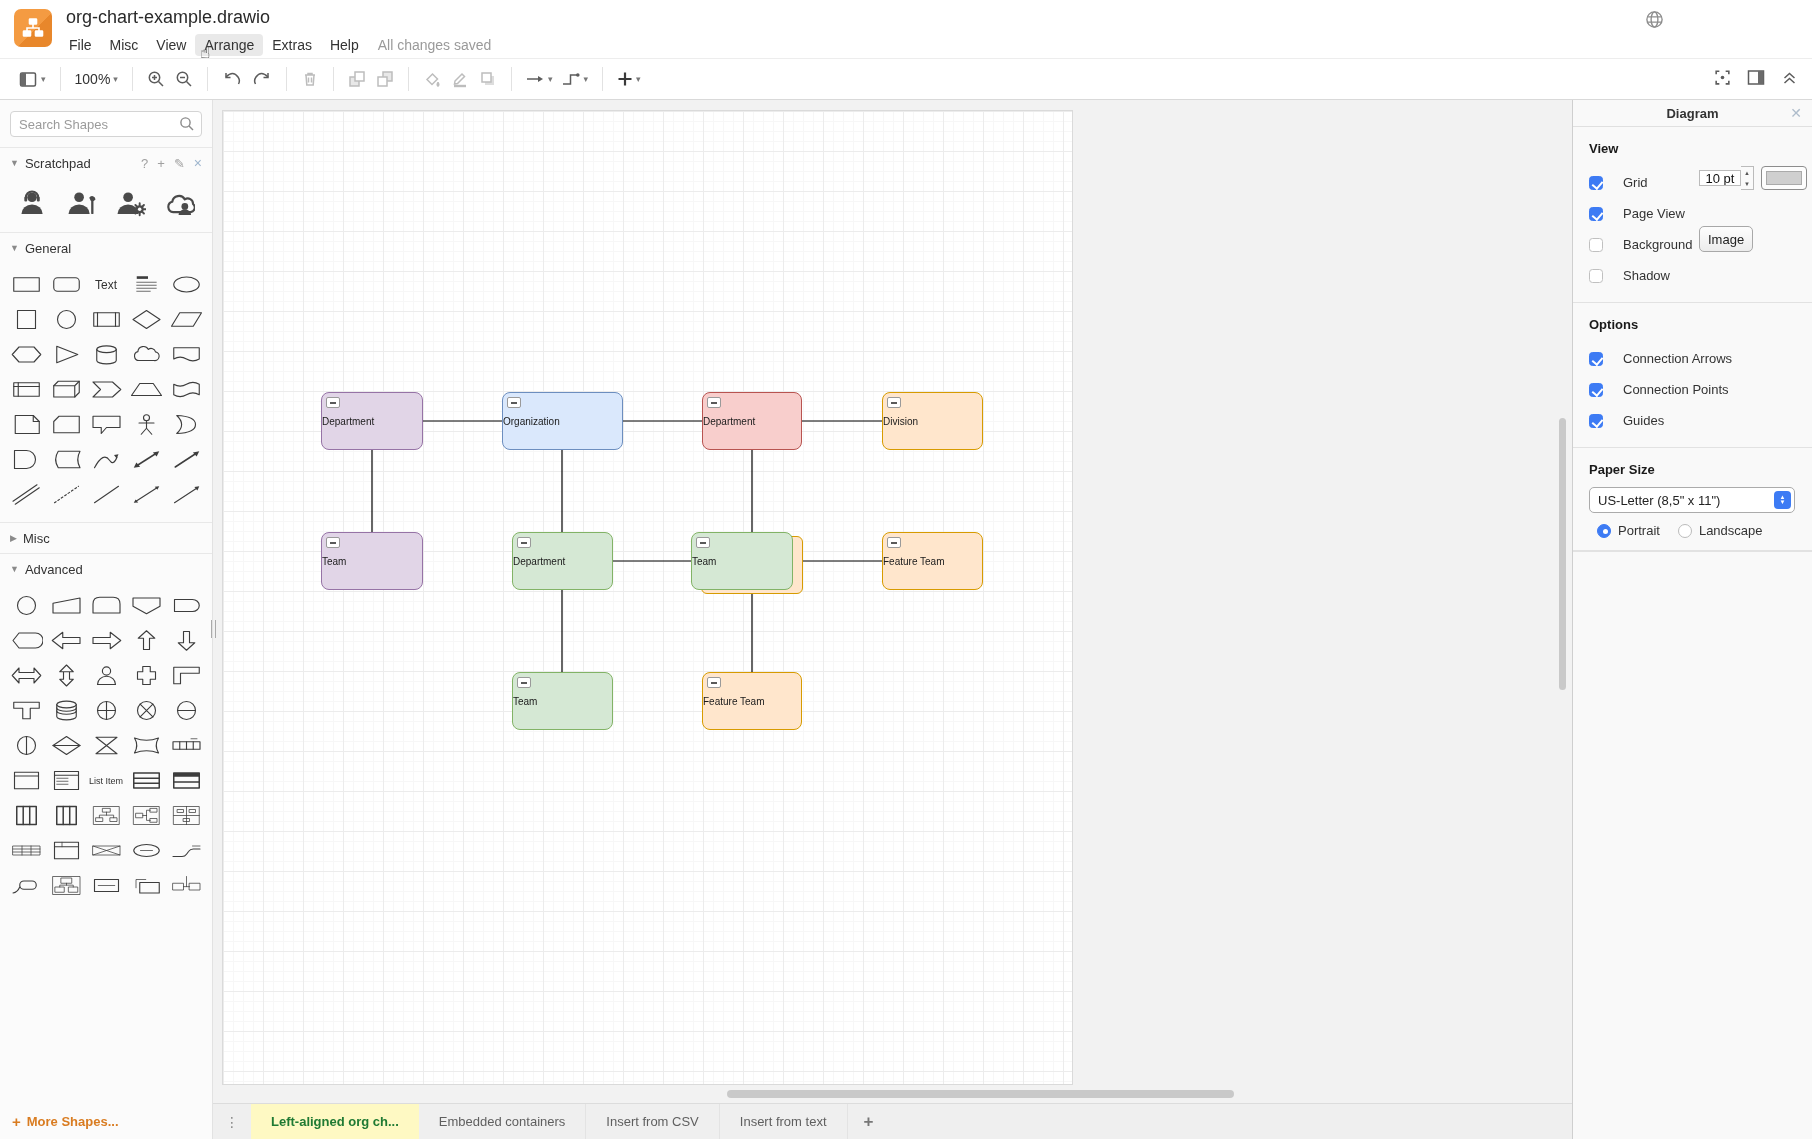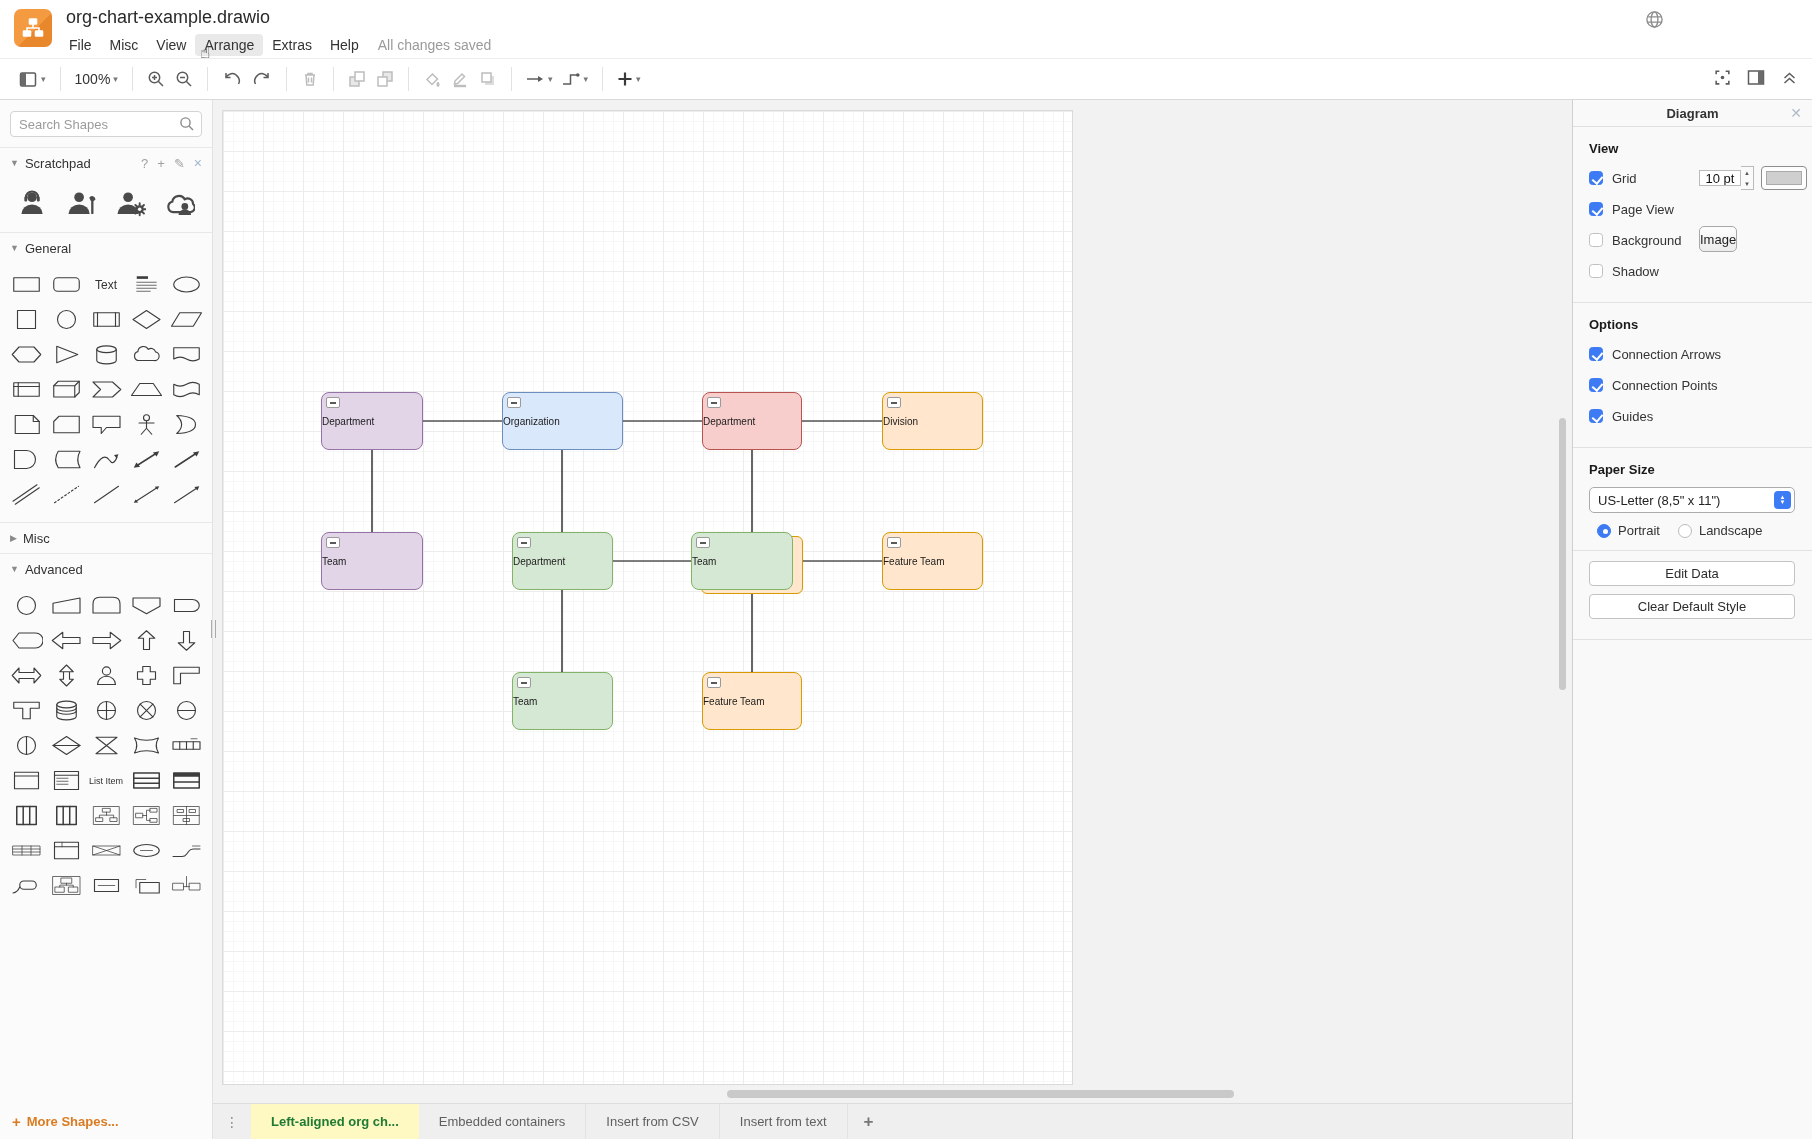--- a/index.html
+++ b/index.html
@@ -83,39 +83,39 @@
   .ptab.active { background:#fef9c3; color:#1f7a33; font-weight:bold; border-right:none; }
   #tab-add { display:flex; align-items:center; padding:0 16px; color:#777; font-size:17px; font-weight:bold; }
 
   
   #rpanel { position:absolute; right:0; top:100px; width:240px; height:1039px; background:#f9f9f9; border-left:1px solid #cfcfcf; }
   #rp-hdr { position:relative; height:27px; border-bottom:1px solid #e0e0e0; display:flex; align-items:center; justify-content:center;
             font-size:13px; font-weight:bold; color:#333; }
   #rp-close { position:absolute; right:10px; top:5px; color:#aebccb; font-size:14px; font-weight:normal; }
   .rp-sec { padding:10px 0 12px 16px; position:relative; }
   .rp-heading { font-size:13px; font-weight:bold; color:#1a1a1a; margin:4px 0 10px; }
-  .rp-row { position:relative; display:flex; align-items:center; height:24px; margin-bottom:7px; }
+  .rp-row { position:relative; display:flex; align-items:flex-end; height:24px; margin-bottom:7px;gap:11px; }
   .rp-div { height:1px; background:#e2e2e2; }
   .cb { width:14px; height:14px; border-radius:3.5px; border:1px solid #c0c0c0; background:#fff; flex:none; position:relative; }
   .cb.on { background:#3d7bf4; border-color:#3d7bf4; }
   .cb.on::after { content:""; position:absolute; left:3.5px; top:1.5px; width:5px; height:8px;
                   border:solid #fff; border-width:0 2px 2px 0; transform:rotate(40deg); }
   .cb-label { font-size:13px; color:#333; margin-left:9px; }
   .radio { width:14px; height:14px; border-radius:50%; border:1px solid #bbb; background:#fff; flex:none; position:relative; }
   .radio.on { background:#3d7bf4; border-color:#3d7bf4; }
   .radio.on::after { content:""; position:absolute; left:4.5px; top:4.5px; width:5px; height:5px; border-radius:50%; background:#fff; }
   #grid-size-wrap { position:absolute; left:110px; top:0; display:flex; align-items:center; }
   #grid-size-input { width:42px; height:16px; border:1px solid #bbb; background:#fff; font-size:13px; text-align:center;
                      font-family:inherit; color:#111; }
   #grid-stepper { width:13px; height:24px; border:1px solid #bbb; border-left:none; background:#fafafa; display:flex; flex-direction:column; }
   #grid-stepper span { flex:1; display:flex; align-items:center; justify-content:center; font-size:6px; color:#555; }
   #grid-color { position:absolute; left:172px; top:0; width:46px; height:24px; border:1px solid #8d8d8d; border-radius:4px;
                 background:#fdfdfd; display:flex; align-items:center; justify-content:center; }
   #grid-color .swatch { width:36px; height:14px; background:#cfcfcf; border:1px solid #aaa; }
-  #bg-image-btn { position:absolute; left:110px; top:-2px; height:26px; padding:0 0; border:1px solid #a8a8a8; border-radius:5px;
+  #bg-image-btn { position:absolute; left:110px; top:-2px; height:26px; padding:0 8px; border:1px solid #a8a8a8; border-radius:5px;
                   background:linear-gradient(#fdfdfd,#ececec); font-size:13px; color:#222; display:flex; align-items:center; }
   #paper-select { position:relative; width:206px; height:26px; border:1px solid #ababab; border-radius:5px; background:#fff;
                   display:flex; align-items:center; padding-left:8px; font-size:13px; color:#222; margin-bottom:10px; }
   #paper-select .sel-stepper { position:absolute; right:3px; top:3px; width:17px; height:18px; border-radius:4px; background:#3d7bf4;
                   display:flex; flex-direction:column; align-items:center; justify-content:center; color:#fff; font-size:6px; line-height:5px; }
   .orient { display:flex; align-items:center; gap:7px; margin-right:18px; }
   .orient span { font-size:13px; color:#333; }
   #orient-row { display:flex; align-items:center; padding-left:8px; }
   .rp-btn { width:206px; height:25px; border:1px solid #c3c3c3; border-radius:4px; background:#fff; font-size:13px; color:#2c2c2c;
             display:flex; align-items:center; justify-content:center; margin-bottom:8px; }
@@ -989,18 +989,14 @@
         <span>Portrait</span>
       </span>
       <span class="orient">
         <span class="radio"></span>
         <span>Landscape</span>
       </span>
     </div>
   </div>
   <div class="rp-div"></div>
 
-  <div class="rp-sec">
-    <div class="rp-btn">Edit Data</div>
-    <div class="rp-btn">Clear Default Style</div>
-  </div>
   <div class="rp-div"></div>
 </div>
 
 </body></html>

